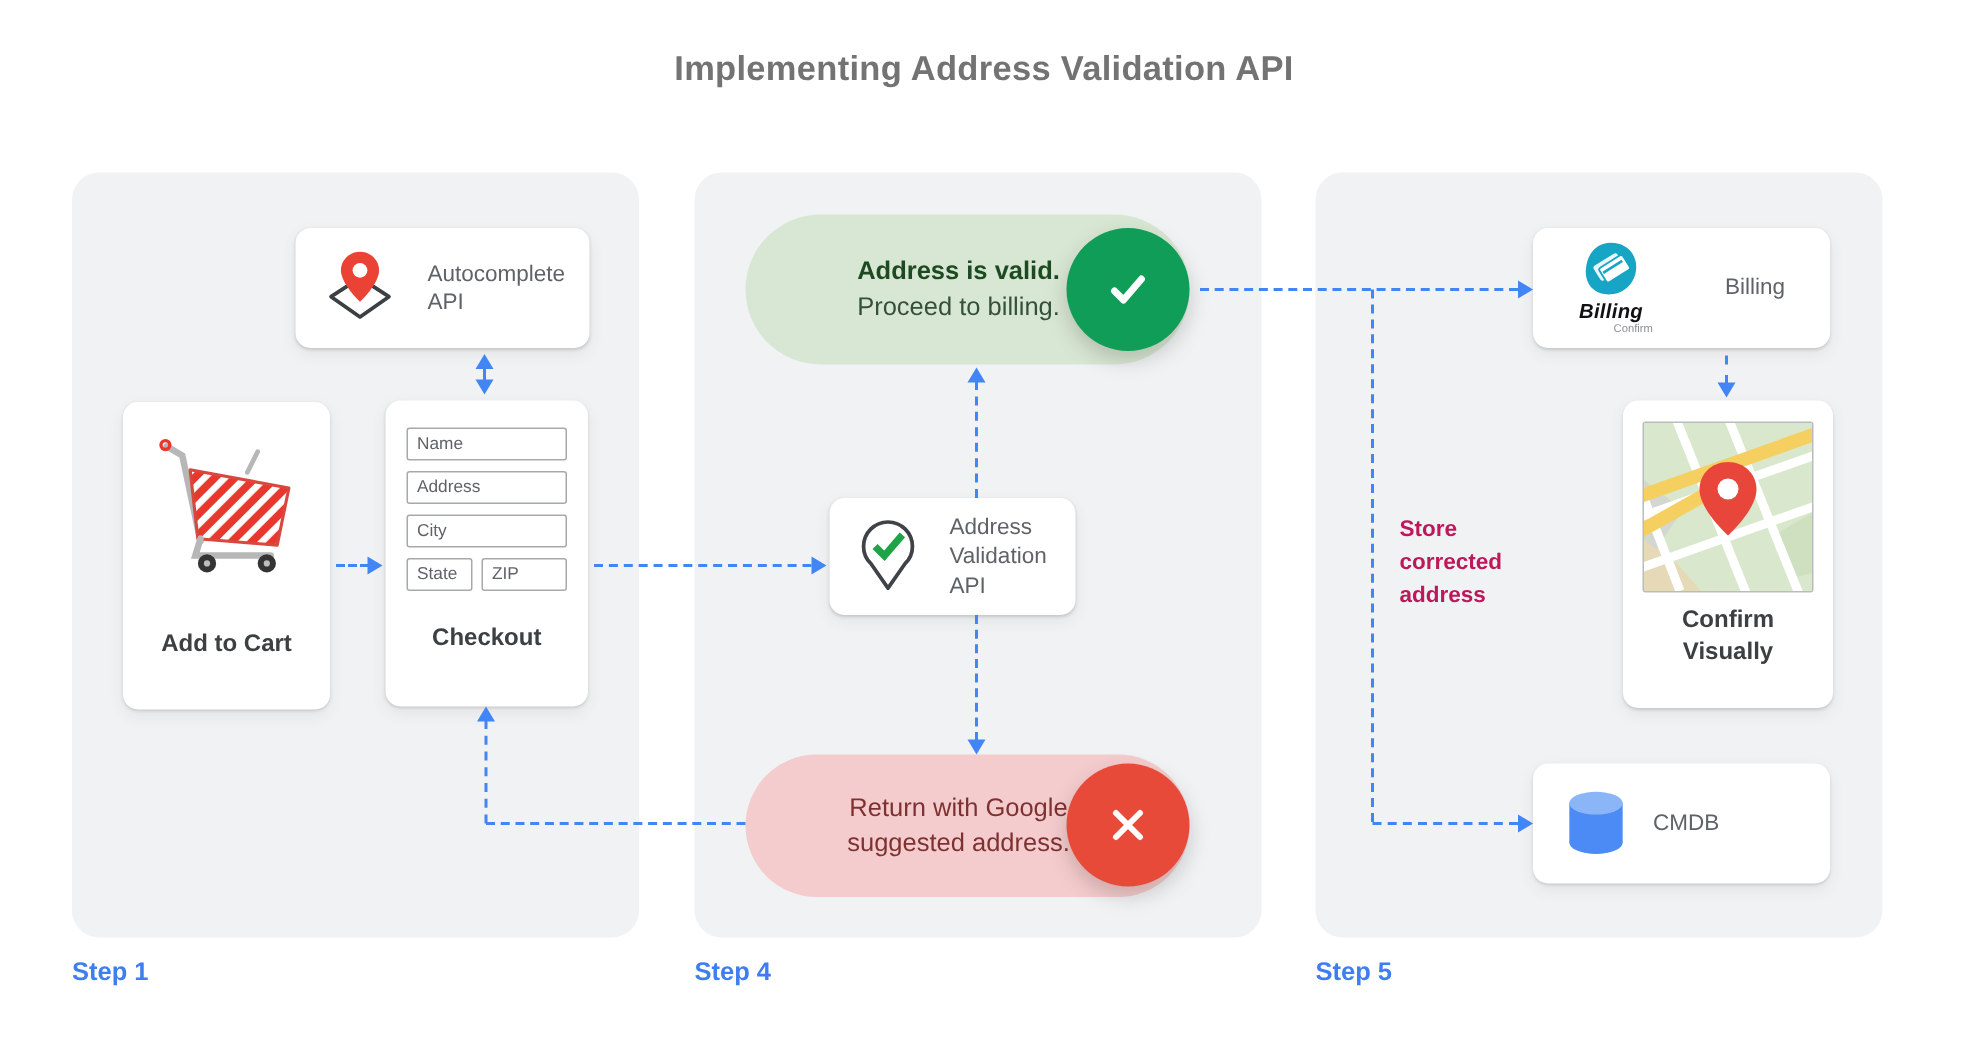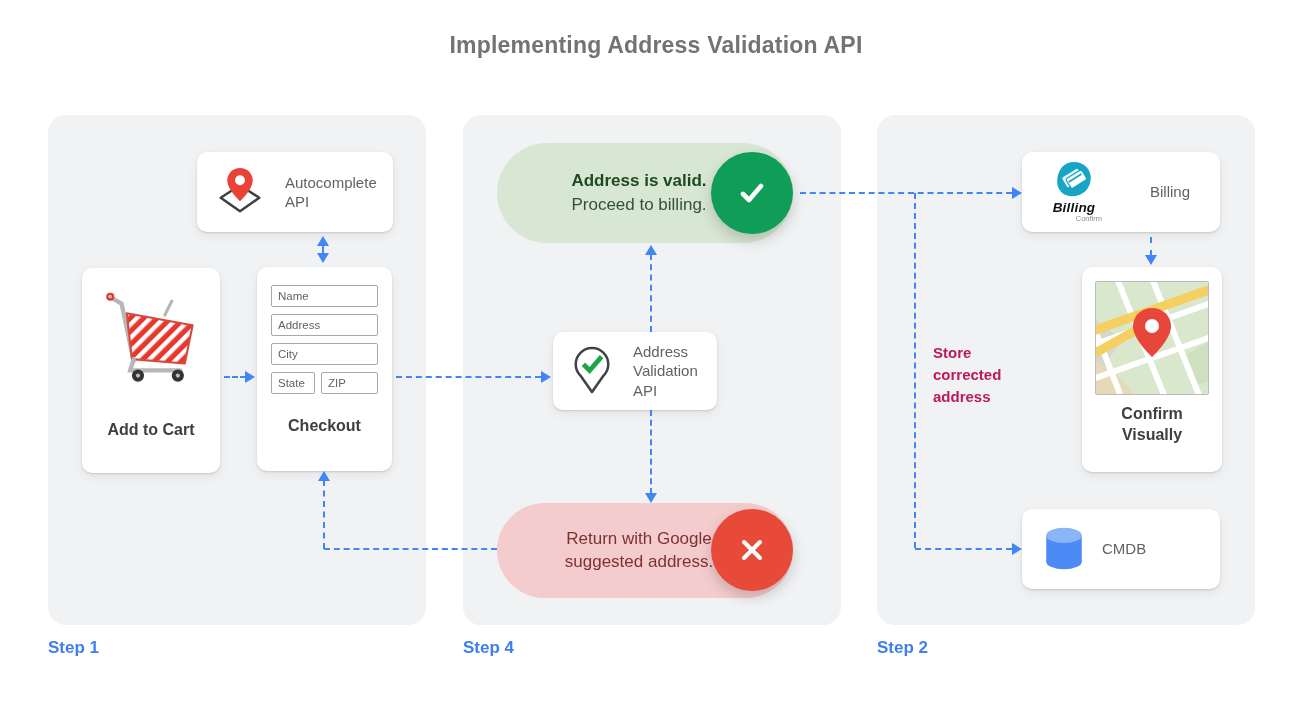--- a/index.html
+++ b/index.html
@@ -227,15 +227,15 @@
 
   <div class="vline" style="left:914px;top:193px;height:355px;"></div>
   <div class="hline" style="left:915px;top:548px;width:97px;"></div>
   <div class="ar ar-right" style="left:1012px;top:543px;"></div>
 
   <div class="vline" style="left:1150px;top:237px;height:19px;"></div>
   <div class="ar ar-down" style="left:1145px;top:255px;"></div>
 
   <div class="step-label" style="left:48px;">Step 1</div>
   <div class="step-label" style="left:463px;">Step 4</div>
-  <div class="step-label" style="left:877px;">Step 2</div>
+  <div class="step-label" style="left:877px;">Step 5</div>
 
 </div>
 
 </body></html>

